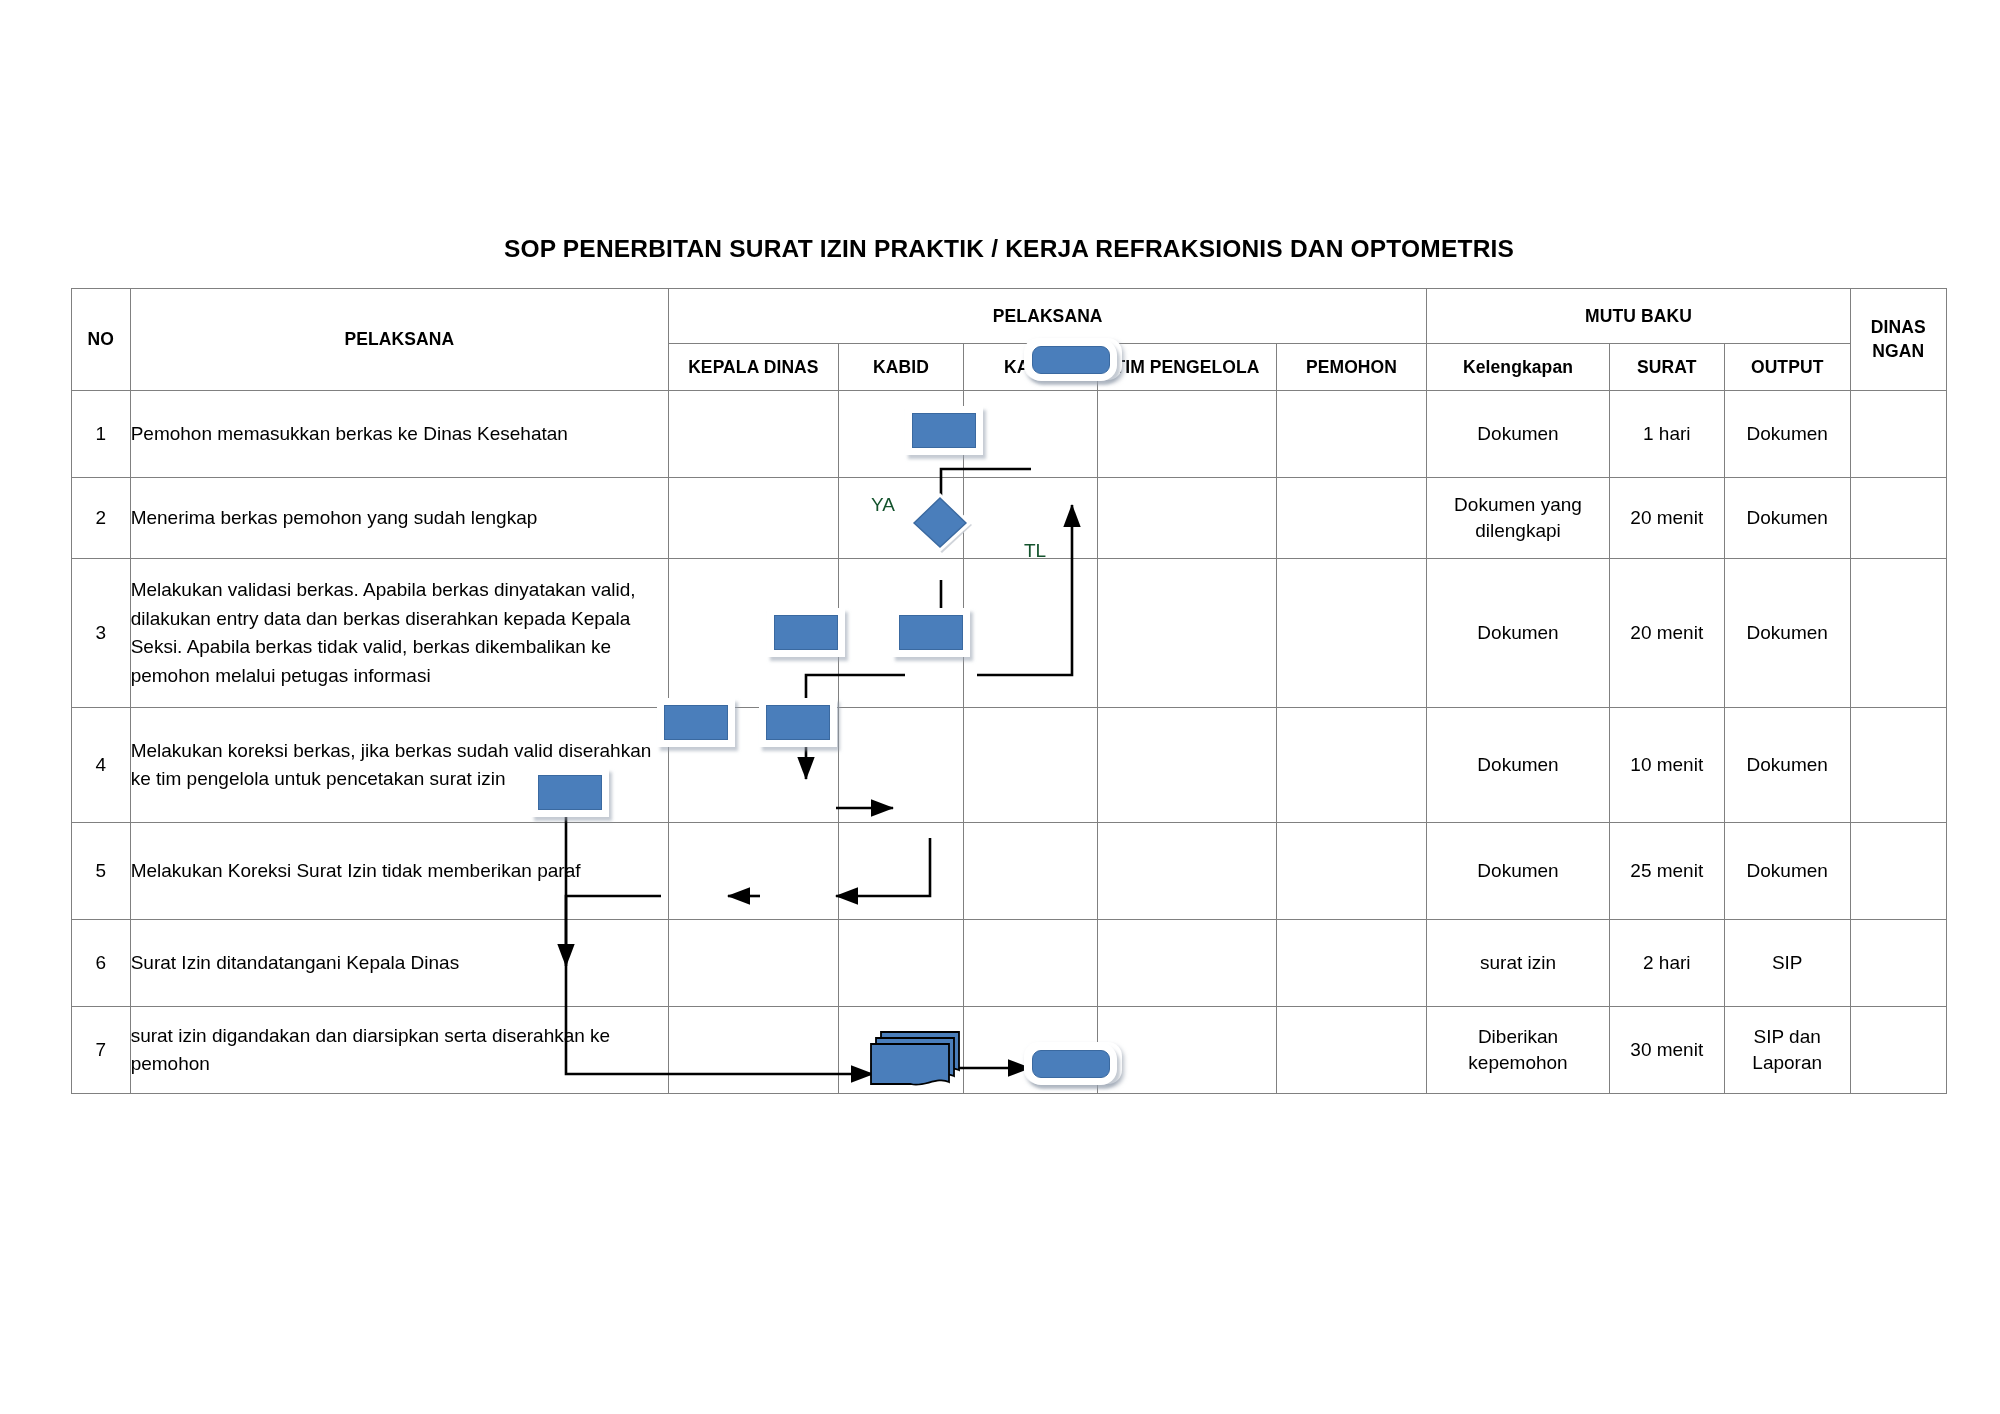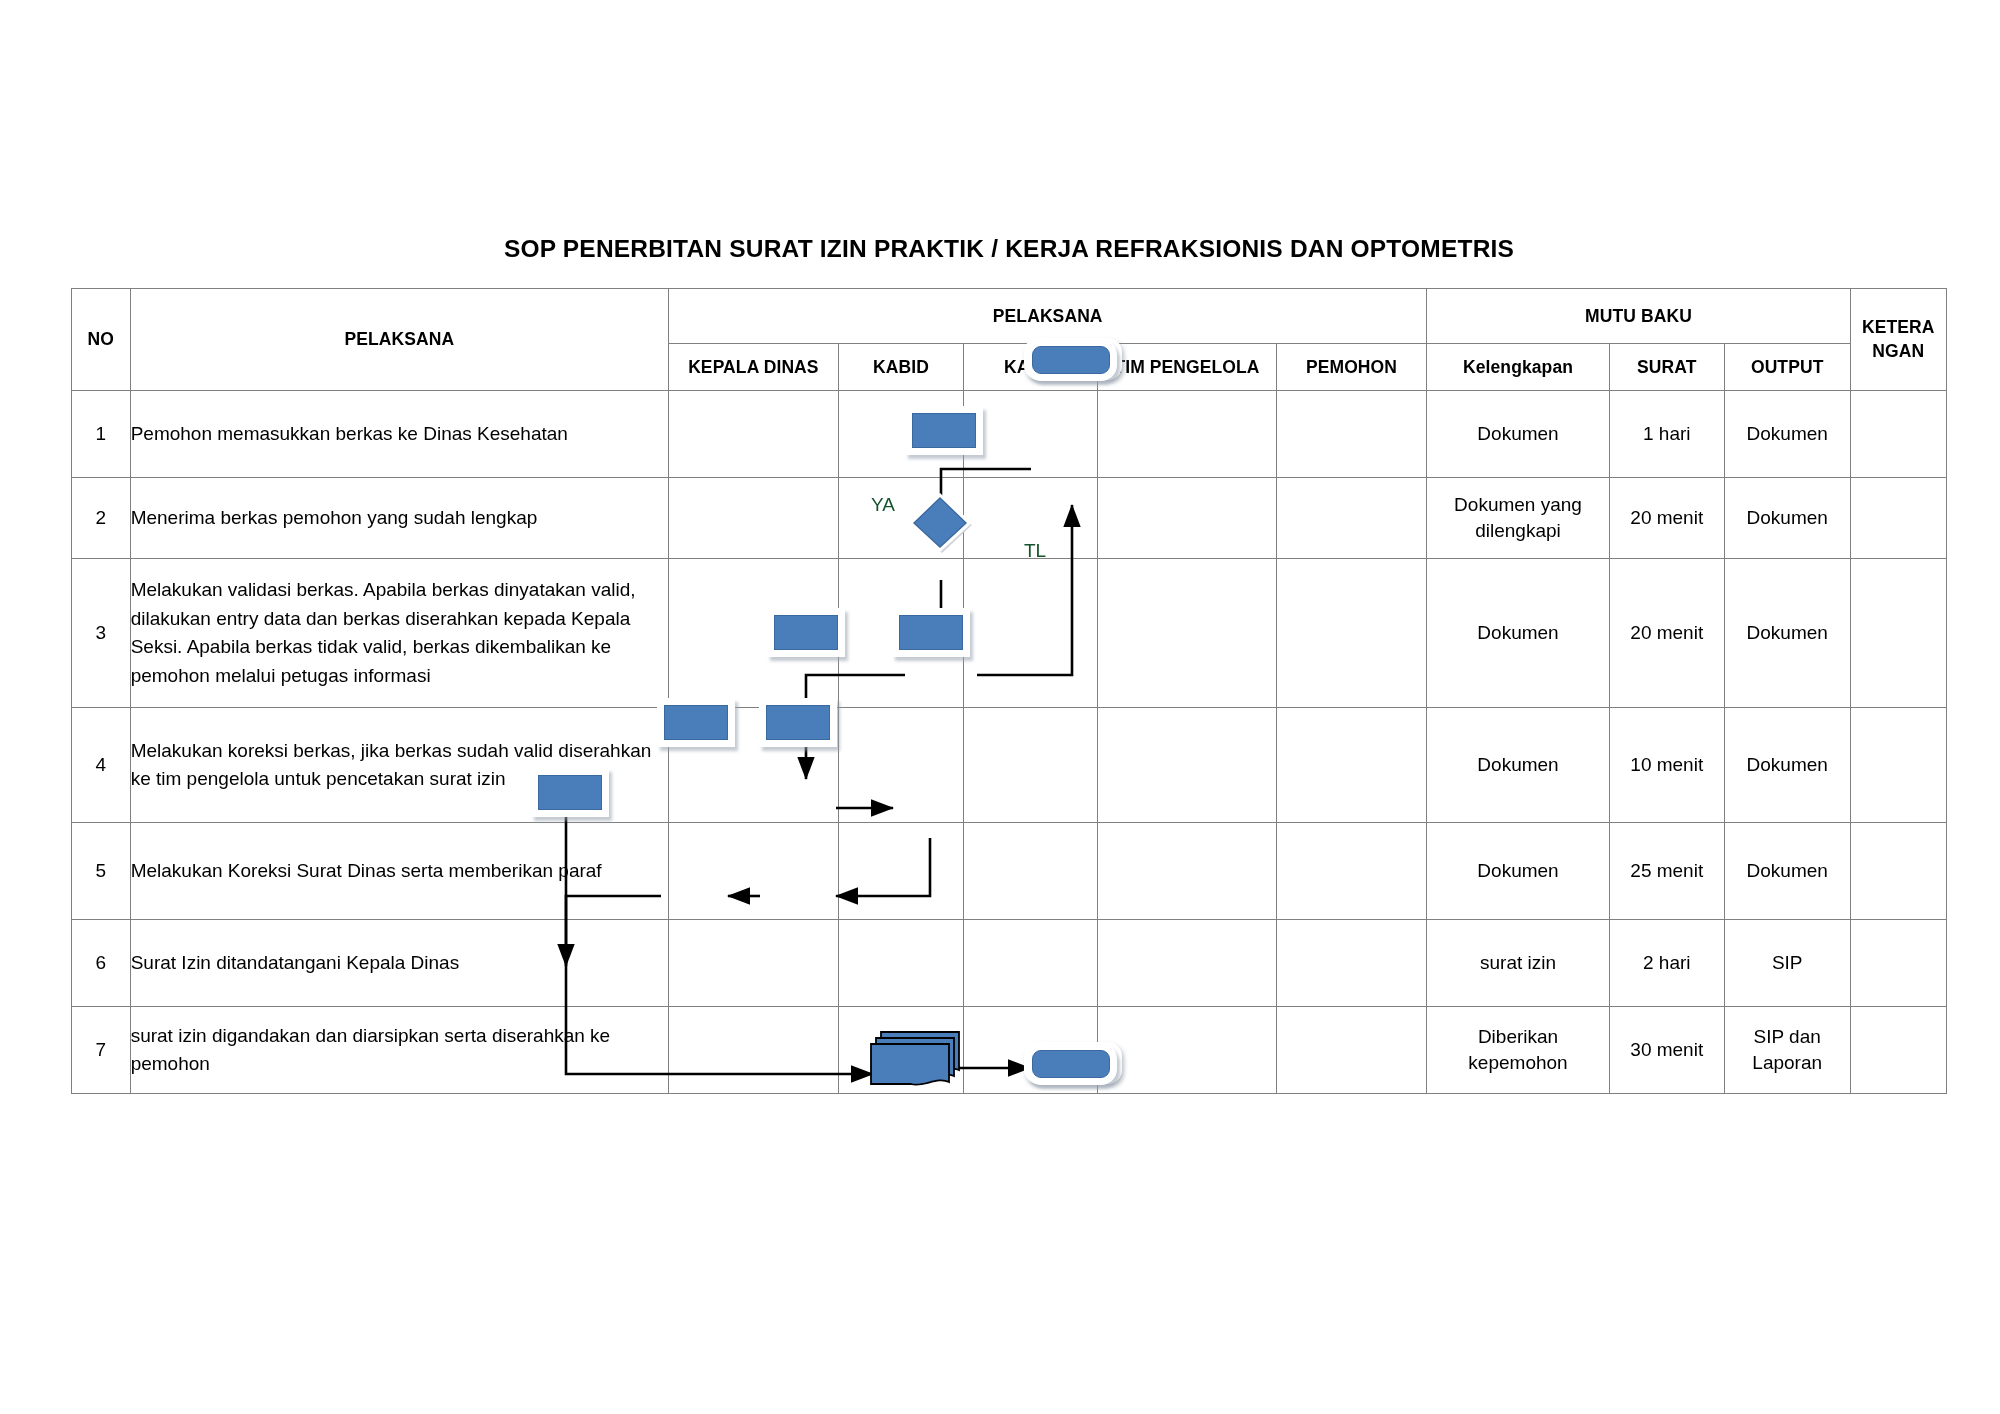--- a/index.html
+++ b/index.html
@@ -167,21 +167,21 @@
         <col style="width:120px">
         <col style="width:92px">
       </colgroup>
       <thead>
         <tr>
           <th rowspan="2" style="height:54px">NO</th>
           <th rowspan="2">PELAKSANA</th>
           <th colspan="5" class="th-big" style="height:54px">PELAKSANA</th>
           <th colspan="3" class="th-big">MUTU BAKU</th>
           <th rowspan="2" class="th-ket">
-            <div>KETERA</div>
+            <div>DINAS</div>
             <div>NGAN</div>
           </th>
         </tr>
         <tr>
           <th class="th-sub" style="height:46px">KEPALA DINAS</th>
           <th class="th-sub">KABID</th>
           <th class="th-sub">KASIE</th>
           <th class="th-sub">TIM PENGELOLA</th>
           <th class="th-sub">PEMOHON</th>
           <th class="th-mb-sub">Kelengkapan</th>
@@ -242,21 +242,21 @@
           <td class="lane"></td>
           <td class="lane"></td>
           <td class="mb-cell">Dokumen</td>
           <td class="mb-cell">10 menit</td>
           <td class="mb-cell">Dokumen</td>
           <td class="mb-cell ket-cell"></td>
         </tr>
 
         <tr>
           <td class="no-cell" style="height:96px">5</td>
-          <td class="keg-cell">Melakukan Koreksi Surat Dinas serta memberikan paraf</td>
+          <td class="keg-cell">Melakukan Koreksi Surat Izin tidak memberikan paraf</td>
           <td class="lane"></td>
           <td class="lane"></td>
           <td class="lane"></td>
           <td class="lane"></td>
           <td class="lane"></td>
           <td class="mb-cell">Dokumen</td>
           <td class="mb-cell">25 menit</td>
           <td class="mb-cell">Dokumen</td>
           <td class="mb-cell ket-cell"></td>
         </tr>

